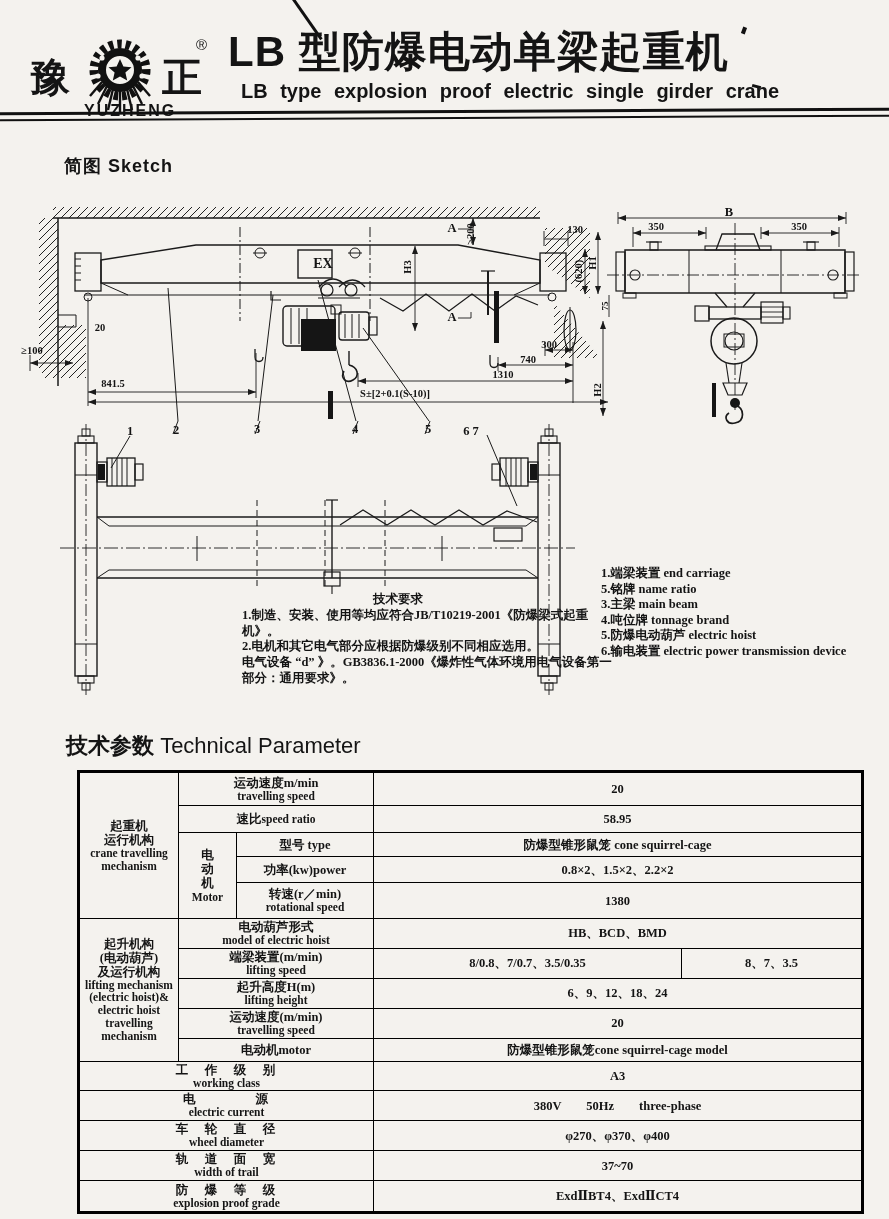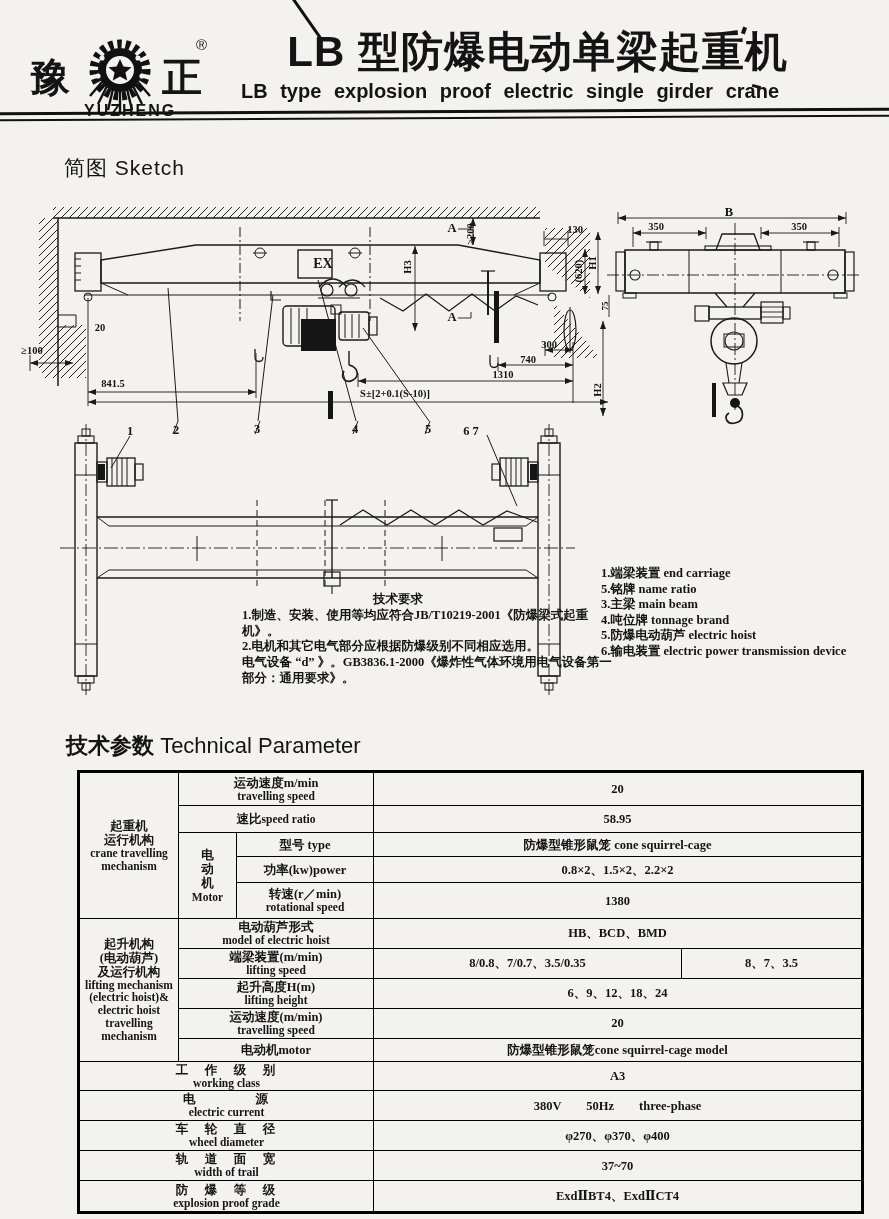--- a/index.html
+++ b/index.html
@@ -3,35 +3,35 @@
 <meta charset="utf-8">
 <style>
   html,body{margin:0;padding:0;background:#888;}
   .page{position:relative;width:889px;height:1219px;background:#f4f2ee;overflow:hidden;
         font-family:"Liberation Serif","DejaVu Serif",serif;color:#141414;}
   
   .brand-cn{position:absolute;font-family:"DejaVu Serif",serif;font-weight:700;font-size:40px;}
   .brand-latin{position:absolute;font-family:"Liberation Sans","DejaVu Sans",sans-serif;
                font-weight:700;font-size:16px;letter-spacing:2px;}
   .reg{position:absolute;font-size:15px;font-family:"Liberation Sans",sans-serif;}
-  .title-cn{position:absolute;left:228px;top:24px;width:560px;text-align:right;
+  .title-cn{position:absolute;left:228px;top:24px;width:560px;text-align:left;
             font-family:"Liberation Sans","DejaVu Sans",sans-serif;font-weight:900;
             font-size:42px;letter-spacing:1px;}
   .title-en{position:absolute;left:210px;top:80px;width:600px;text-align:center;
             font-family:"Liberation Sans","DejaVu Sans",sans-serif;font-weight:700;
             font-size:20px;word-spacing:7px;}
   .rule2{position:absolute;left:0;top:110px;width:889px;height:4px;
          border-top:3px solid #111;border-bottom:2px solid #111;transform:rotate(-0.3deg);}
   .scanline{position:absolute;left:305px;top:-8px;width:3px;height:52px;background:#111;
             transform:rotate(-35deg);}
   .blot1{position:absolute;left:742px;top:27px;width:4px;height:7px;background:#111;transform:rotate(20deg);}
   .blot2{position:absolute;left:752px;top:85px;width:9px;height:3px;background:#111;transform:rotate(15deg);}
   
   .h-sketch{position:absolute;left:64px;top:154px;font-family:"Liberation Sans",sans-serif;
-            font-size:21px;font-weight:400;letter-spacing:1px;}
+            font-size:18px;font-weight:700;letter-spacing:1px;}
   .h-param{position:absolute;left:66px;top:731px;font-family:"Liberation Sans",sans-serif;
            font-size:22px;font-weight:700;}
   .h-param .en{font-weight:500;}
   
   .dim{position:absolute;font-weight:700;font-size:10.5px;white-space:nowrap;
        transform:translate(-50%,-50%);}
   .dim.rot{transform:translate(-50%,-50%) rotate(-90deg);}
   .dim.big{font-size:12.5px;}
   .dim.small{font-size:9px;}
   .ex-label{position:absolute;font-weight:700;font-size:14px;transform:translate(-50%,-50%);

